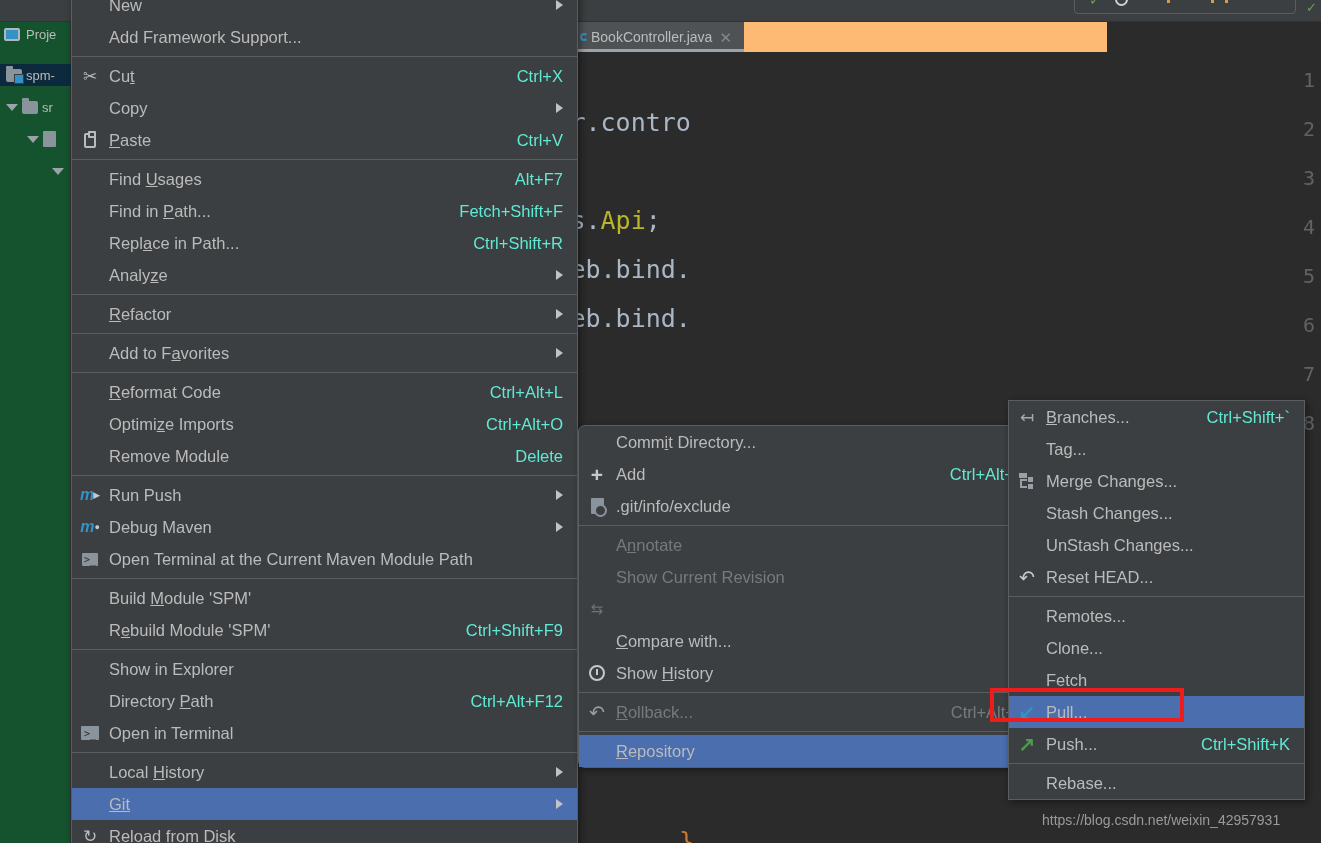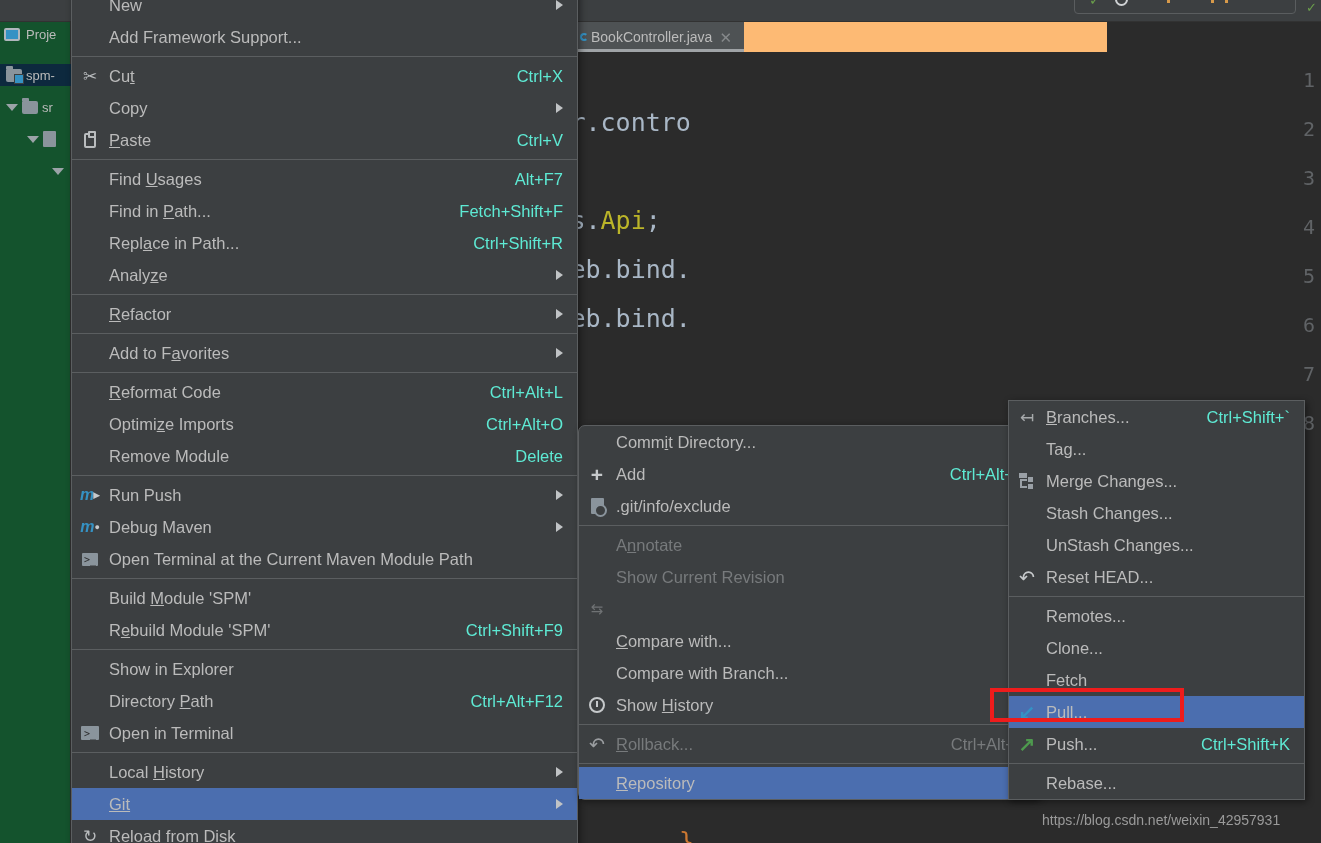--- a/index.html
+++ b/index.html
@@ -449,23 +449,20 @@
     <div class="mi dis">
       <span class="lbl">Show Current Revision</span>
     </div>
     <div class="mi dis">
       <span class="ic" style="color:#6f7274;font-size:15px;">⇆</span>
     </div>
     <div class="mi">
       <span class="lbl"><span class="u">C</span>ompare with...</span>
     </div>
     <div class="mi">
-      <span class="lbl">Compare with Branch...</span>
-    </div>
-    <div class="mi">
       <span class="ic">
           <span class="ic-clock"></span>
         </span>
       <span class="lbl">Show <span class="u">H</span>istory</span>
     </div>
     <div class="sep"></div>
 
     <div class="mi dis">
       <span class="ic ic-undo">↶</span>
       <span class="lbl"><span class="u">R</span>ollback...</span>

